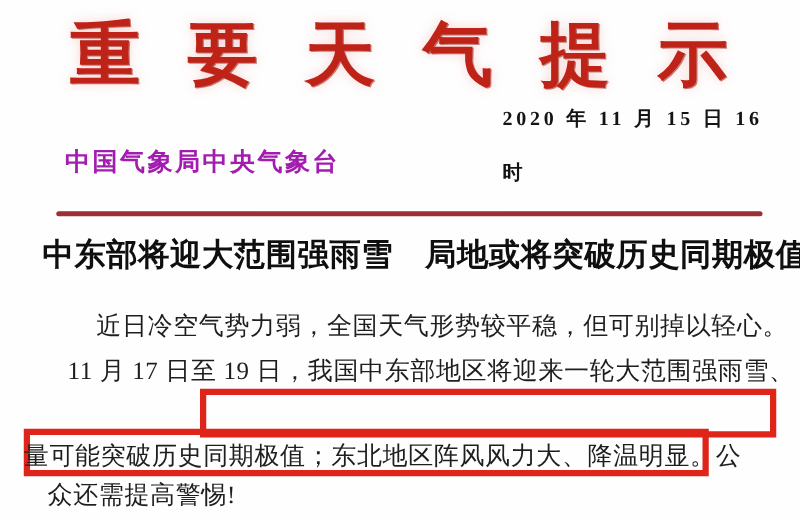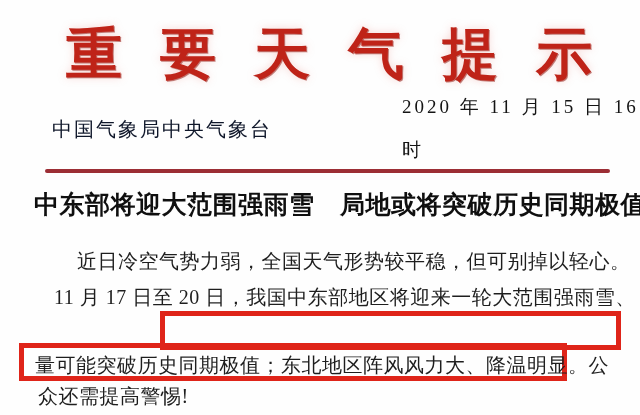--- a/index.html
+++ b/index.html
@@ -9,45 +9,45 @@
     height: 415px;
     background: #fefefe;
     overflow: hidden;
     font-family: "Liberation Serif", "DejaVu Serif", serif;
     color: var(--text-black, #1d1d1d);
   }
   .notice-title {
     position: absolute;
     left: 52px;
     top: 6px;
-    margin: 14px;
+    margin: 4px;
     font-size: 56px;
     line-height: 68px;
     font-weight: bold;
     letter-spacing: 12px;
     white-space: nowrap;
     color: var(--title-red, #bf2318);
     text-shadow: 1px 1px 0 rgba(143,27,20,0.55), 0 0 9px rgba(233,130,120,0.35);
   }
   .agency {
     position: absolute;
     left: 52px;
     top: 116px;
     font-size: 20px;
-    font-weight: normal;
+    font-weight: bold;
     letter-spacing: 2px;
-    color: #0f172a;
+    color: #a21caf;
   }
   .datetime {
     position: absolute;
     left: 402px;
-    top: 95px;
+    top: 84px;
     width: 238px;
-    font-size: 19px;
-    font-weight: normal;
+    font-size: 16px;
+    font-weight: bold;
     letter-spacing: 3px;
     color: #141414;
     overflow: hidden;
   }
   .datetime .dt-line { white-space: nowrap; line-height: 24px; }
   .datetime .dt-line-2 { margin-top: 19px; }
   .divider {
     position: absolute;
     left: 45px;
     top: 169px;
@@ -75,21 +75,21 @@
     line-height: 26px;
     letter-spacing: 0.5px;
     white-space: nowrap;
     color: #1e1e1e;
     z-index: 2;
     text-align: right;
   }
   .line-1 { left: 77px; top: 248px; }
   .line-2 { left: 54px; top: 284px; }
   .line-3 { left: 50px; top: 319px; }
-  .line-4 { left: 35px; top: 352px; }
+  .line-4 { left: 19px; top: 352px; }
   .line-5 { left: 38px; top: 383px; }
   .hl-box {
     position: absolute;
     border: 5px solid var(--highlight-red, #df2419);
     background: transparent;
     z-index: 1;
     box-sizing: border-box;
   }
   .hl-box-a { left: 160px; top: 311px; width: 461px; height: 39px; }
   .hl-box-b { left: 19px;  top: 343px; width: 548px; height: 38px; }
@@ -110,21 +110,21 @@
 
   <div class="divider"></div>
 
   <h2 class="headline">中东部将迎大范围强雨雪　局地或将突破历史同期极值</h2>
 
   <div class="hl-box hl-box-a"></div>
   <div class="hl-box hl-box-b"></div>
 
   <div class="body-line line-1">近日冷空气势力弱，全国天气形势较平稳，但可别掉以轻心。</div>
 
-  <div class="body-line line-2">11 月 17 日至 20 日，我国中东部地区将迎来一轮大范围强雨雪、</div>
+  <div class="body-line line-2">11 月 17 日至 19 日，我国中东部地区将迎来一轮大范围强雨雪、</div>
 
 
   <div class="body-line line-4">
     <span>量可能突破历史同期极值；东北地区阵风风力大、降温明显。</span><span>公</span>
   </div>
 
   <div class="body-line line-5">众还需提高警惕!</div>
 
 </div>
 

